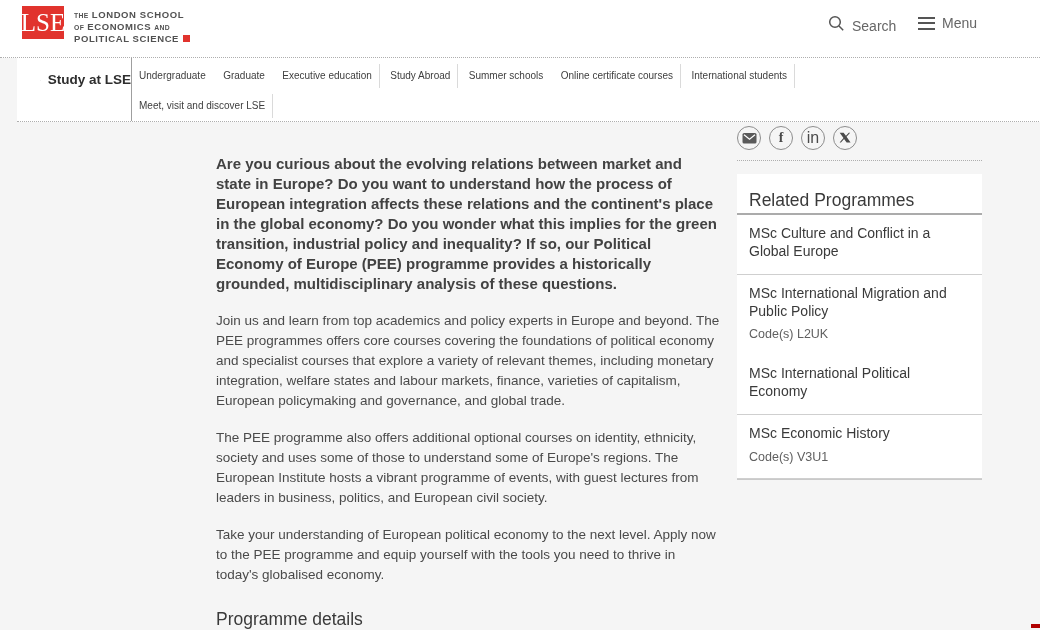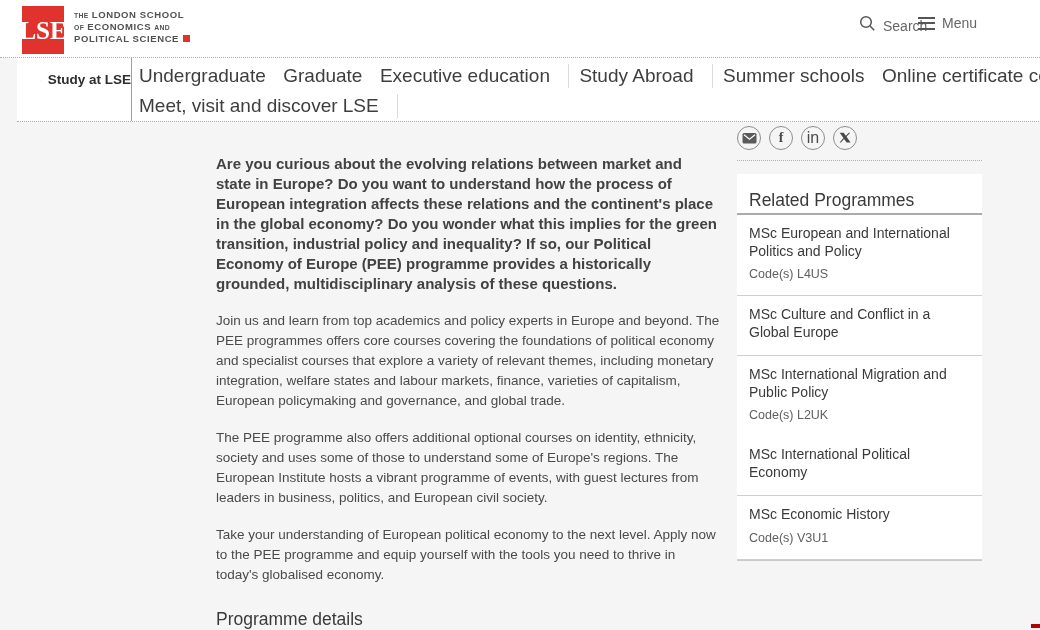--- a/index.html
+++ b/index.html
@@ -12,58 +12,58 @@
     color:#424242;
   }
 
   
   .header {
     position:absolute; top:0; left:0; width:1040px; height:58px;
     background:#fff; border-bottom:1px dotted #aeaeae;
   }
   .logo-wrap { position:absolute; left:22px; top:6px; display:flex; align-items:flex-start; }
   .logo-square {
-    width:42px; height:48px; background:#e1332d; color:#fff;
+    width:42px; height:33px; background:#e1332d; color:#fff;
     display:flex; align-items:center; justify-content:center;
-    font-family:"Liberation Serif", serif; font-weight:700; font-size:25px;
+    font-family:"Liberation Serif", serif; font-weight:400; font-size:25px;
     letter-spacing:0; line-height:1;
   }
   .wordmark { margin-left:10px; padding-top:3px; color:#515151; }
   .wm-line { height:12px; line-height:12px; white-space:nowrap; display:flex; align-items:baseline; }
   .wm-big { font-size:9.5px; font-weight:700; letter-spacing:0.6px; }
   .wm-small { font-size:6.8px; font-weight:700; letter-spacing:0.4px; margin-right:3px; }
   .wm-small.after { margin-right:0; margin-left:3px; }
   .wm-redsq { width:7px; height:7px; background:#e1332d; display:inline-block; margin-left:4px; }
 
   .hdr-tool { position:absolute; top:15px; display:flex; align-items:center; gap:7px; cursor:pointer; }
   .hdr-tool .label { font-size:14px; color:#666; }
-  .search-tool { left:859px;align-items:center; }
+  .search-tool { left:828px;align-items:center; }
   .menu-tool { left:918px; }
   .hamburger { display:flex; flex-direction:column; gap:3.5px; width:17px; }
   .hamburger span { height:2px; background:#555; }
 
   
   .nav {
     position:absolute; top:58px; left:17px; width:1040px; height:64px;
     background:#fff; border-bottom:1px dotted #aeaeae; display:flex;
   }
   .nav-left {
     width:115px; flex:0 0 115px; border-right:1px solid #9f9f9f;
     padding:14px 0 0 23px; white-space:nowrap; cursor:pointer;
     display:flex; align-items:flex-start; gap:7px;
   }
   .nav-left .back-label { font-size:13.5px; font-weight:700; color:#2e2e2e; line-height:16px; }
   .nav-left svg { margin-top:2px; }
   .nav-right { flex:1; padding:5px 0 0 7px; }
   .nav-row { height:27px; line-height:24px; white-space:nowrap; margin-bottom:3px; }
   .nav-item {
-    display:inline-block; font-size:19px; color:#3e3e3e;
+    display:inline-block; font-size:10px; color:#3e3e3e;
     margin-right:13px; cursor:pointer; vertical-align:middle;
   }
-  .nav-item.has-divider { margin-right:6px; padding-right:18px; border-right:1px solid #dadada; }
+  .nav-item.has-divider { margin-right:6px; padding-right:7px; border-right:1px solid #dadada; }
 
   
   .main { position:absolute; left:216px; top:122px; width:505px; }
   .intro {
     margin-top:32px; font-size:15px; line-height:20px; font-weight:700; color:#424242;
   }
   .paras .para { margin-top:17px; font-size:13.5px; line-height:20px; color:#4a4a4a; }
   .section-heading { margin-top:24px; font-size:17.5px; font-weight:400; color:#3a3a3a; }
 
   
@@ -200,24 +200,20 @@
       <svg width="12" height="12" viewBox="0 0 14 14">
         <path d="M0.8 0.8 L5.4 0.8 L8.1 4.5 L11.4 0.8 L13.0 0.8 L8.8 5.5 L13.5 12.2 L8.9 12.2 L5.9 8.1 L2.3 12.2 L0.7 12.2 L5.2 7.1 Z" fill="#4a4a4a"></path>
       </svg>
     </button>
   </div>
 
   <div class="panel">
     <div class="panel-heading">Related Programmes</div>
     <div>
 
-        <div class="rel-item has-divider">
-          <div class="rel-title">MSc European and International Politics and Policy</div>
-          <div class="rel-code">Code(s) L4US</div>
-        </div>
 
         <div class="rel-item has-divider">
           <div class="rel-title">MSc Culture and Conflict in a Global Europe</div>
         </div>
 
         <div class="rel-item">
           <div class="rel-title">MSc International Migration and Public Policy</div>
           <div class="rel-code">Code(s) L2UK</div>
         </div>
 

